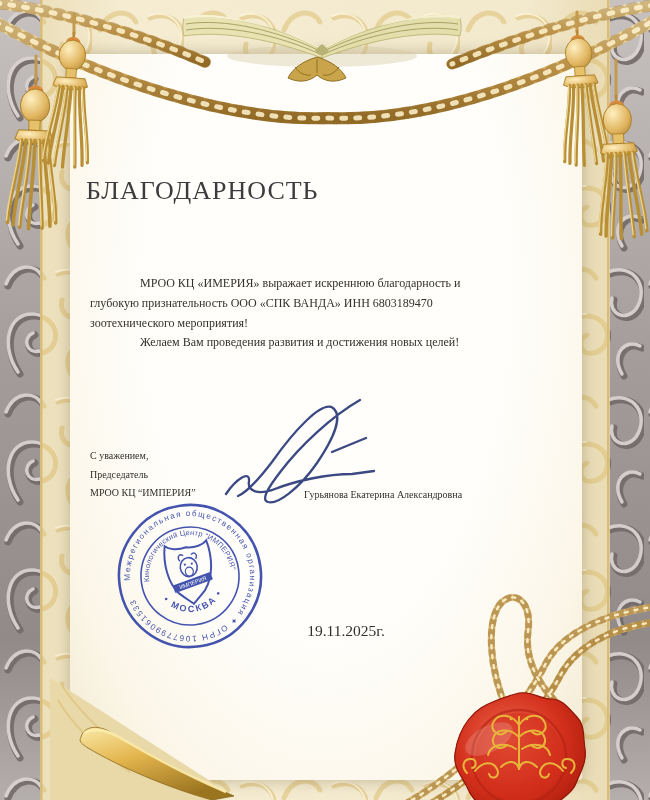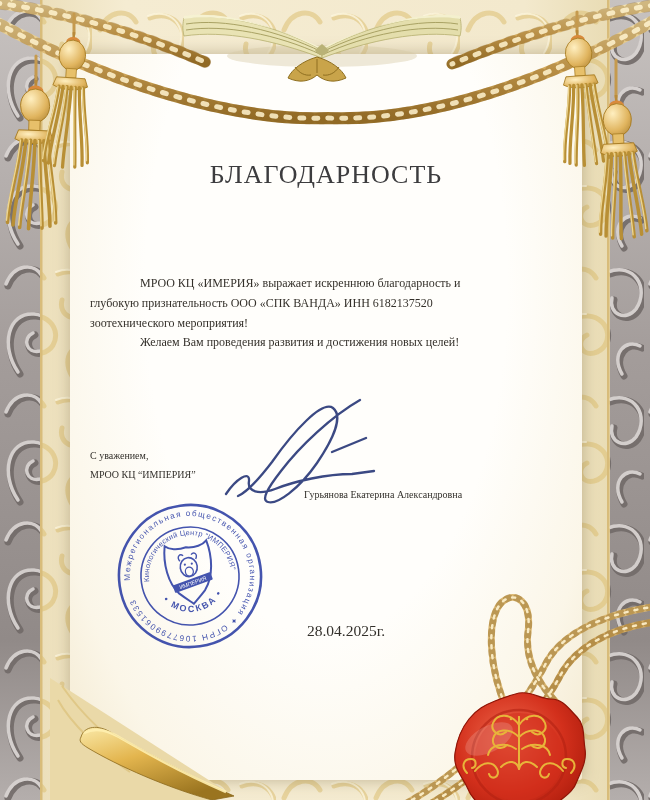--- a/index.html
+++ b/index.html
@@ -6,21 +6,21 @@
   .page{position:relative;width:650px;height:800px;overflow:hidden;
         font-family:"Liberation Serif","DejaVu Serif",serif;background:#aaa4a2;}
   .layer{position:absolute;left:0;top:0;pointer-events:none;}
   
   .sheet{position:absolute;left:70px;top:54px;width:512px;height:726px;z-index:1;
          border-radius:3px;
          background:radial-gradient(ellipse at 50% 32%, #fffefb 50%, #fbf6e8 80%, #f3e9cf 100%);
          box-shadow:0 0 16px rgba(110,92,50,.38);}
   
   .content{position:absolute;left:0;top:0;width:650px;height:800px;z-index:2;color:#38342c;}
-  .title{position:absolute;left:70px;top:160px;width:512px;margin:0;text-align:center;
+  .title{position:absolute;left:70px;top:160px;width:512px;margin:16px;
          font-size:26px;font-weight:400;letter-spacing:1px;color:#3c3c3e;}
   .bodytext{position:absolute;left:90px;top:274px;width:490px;font-size:12px;
             line-height:19.8px;color:#34302a;}
   .bodytext .line{white-space:nowrap;}
   .bodytext .indent{padding-left:50px;}
   .closing{position:absolute;left:90px;top:447px;font-size:10px;line-height:18.6px;color:#33302b;}
   .signer{position:absolute;left:304px;top:489px;font-size:10px;color:#33302b;white-space:nowrap;}
   .datetxt{position:absolute;left:90px;top:622px;width:512px;text-align:center;font-size:15.5px;color:#33302b;}
   .stampsvg{position:absolute;left:110px;top:496px;z-index:3;opacity:.88;}
   .sigsvg{position:absolute;left:0;top:0;z-index:4;}
@@ -63,30 +63,31 @@
       <rect x="607" y="0" width="2.5" height="800" fill="#d8bc7a"></rect>
     </g>
   </svg>
 
   <div class="sheet"></div>
 
   <div class="content">
     <h1 class="title">БЛАГОДАРНОСТЬ</h1>
     <div class="bodytext">
       <div class="line indent">МРОО КЦ «ИМЕРИЯ» выражает искреннюю благодарность и</div>
-      <div class="line">глубокую признательность ООО «СПК ВАНДА» ИНН 6182137520</div>
+      <div class="line">глубокую признательность ООО «СПК ВАНДА» ИНН 6803189470</div>
       <div class="line">зоотехнического мероприятия!</div>
       <div class="line indent">Желаем Вам проведения развития и достижения новых целей!</div>
     </div>
     <div class="closing">
       <div>С уважением,</div>
+      <div>Председатель</div>
       <div>МРОО КЦ “ИМПЕРИЯ”</div>
     </div>
     <div class="signer">Гурьянова Екатерина Александровна</div>
-    <div class="datetxt">28.04.2025г.</div>
+    <div class="datetxt">19.11.2025г.</div>
   </div>
 
   <svg class="stampsvg" width="160" height="160" viewBox="0 0 160 160" aria-hidden="true">
     <defs>
       <path id="circOuter" d="M 20,80 A 60,60 0 1 1 140,80 A 60,60 0 1 1 20,80"></path>
       <path id="arcTop" d="M 39,80 A 41,41 0 1 1 121,80"></path>
       <path id="arcBottom" d="M 44,80 A 36,36 0 0 0 116,80"></path>
     </defs>
     <g transform="rotate(-8 80 80)" fill="none" stroke="#2b3da4">
       <circle cx="80" cy="80" r="71" stroke-width="2.6"></circle>

